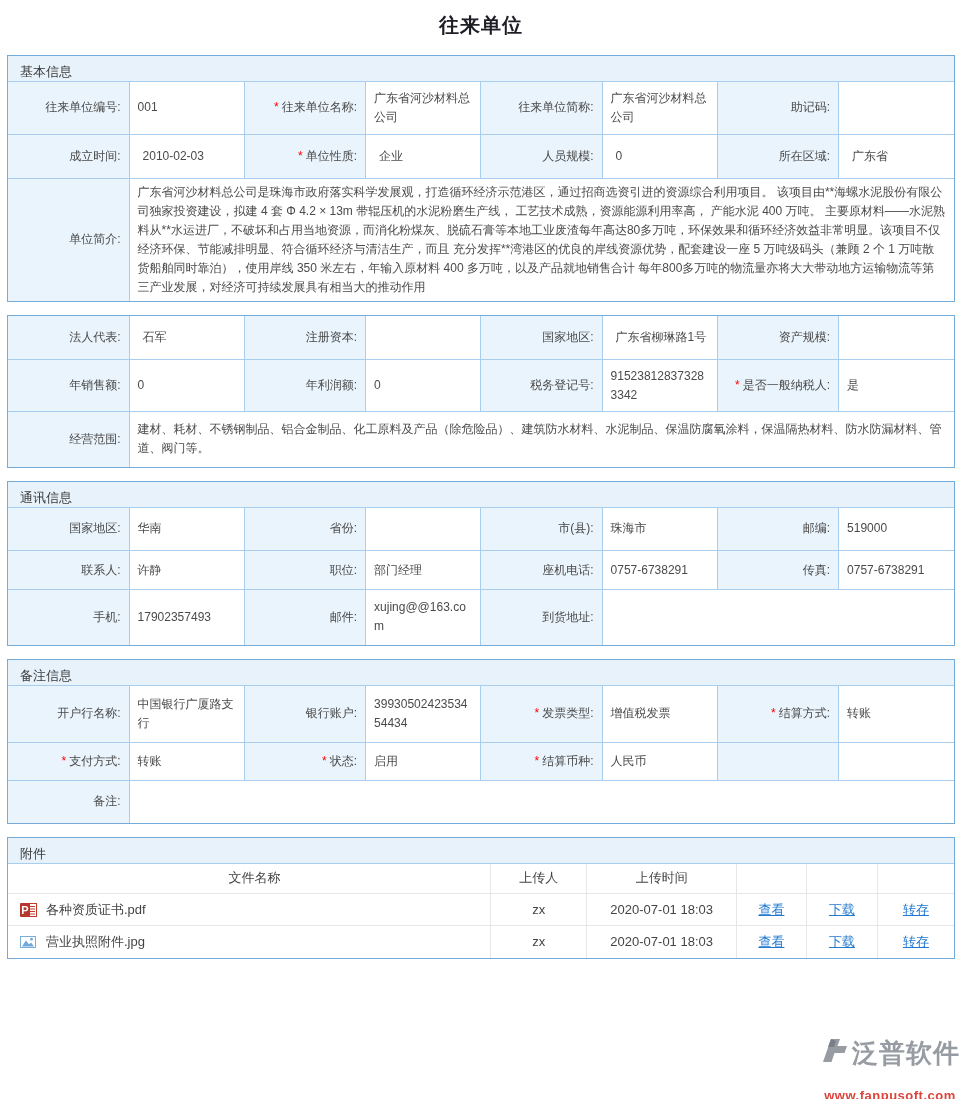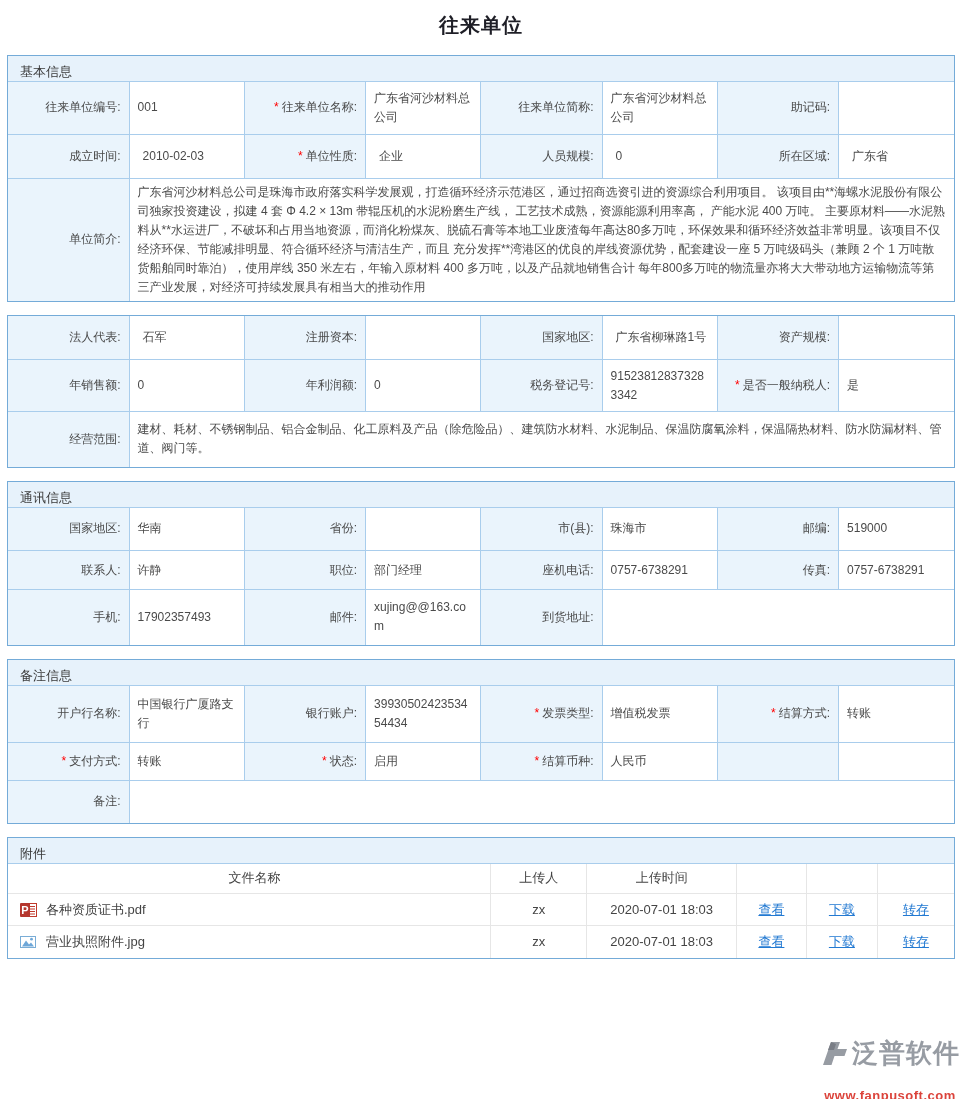--- a/index.html
+++ b/index.html
@@ -52,21 +52,21 @@
   th.fn, td.fn{text-align:left;padding-left:12px;}
   .fcell{display:flex;align-items:center;gap:8px;}
   .ficon{display:inline-flex;width:18px;height:16px;flex:0 0 auto;}
   a.link{color:var(--link);text-decoration:underline;cursor:pointer;}
 
   
   .watermark{
     position:absolute;top:1036px;right:2px;z-index:5;
     text-align:center;opacity:.92;pointer-events:none;
   }
-  .wm-row{display:flex;align-items:flex-end;gap:2px;}
+  .wm-row{display:flex;align-items:flex-start;gap:2px;}
   .wm-brand{font-size:26px;font-weight:bold;color:#8f949c;letter-spacing:1px;}
   .wm-url{font-size:13px;font-weight:bold;color:#d9342b;margin-top:17px;letter-spacing:.5px;}
 </style>
 </head>
 <body>
 
 <div class="page">
   <h1 class="page-title">往来单位</h1>
 
   <div class="panel">

